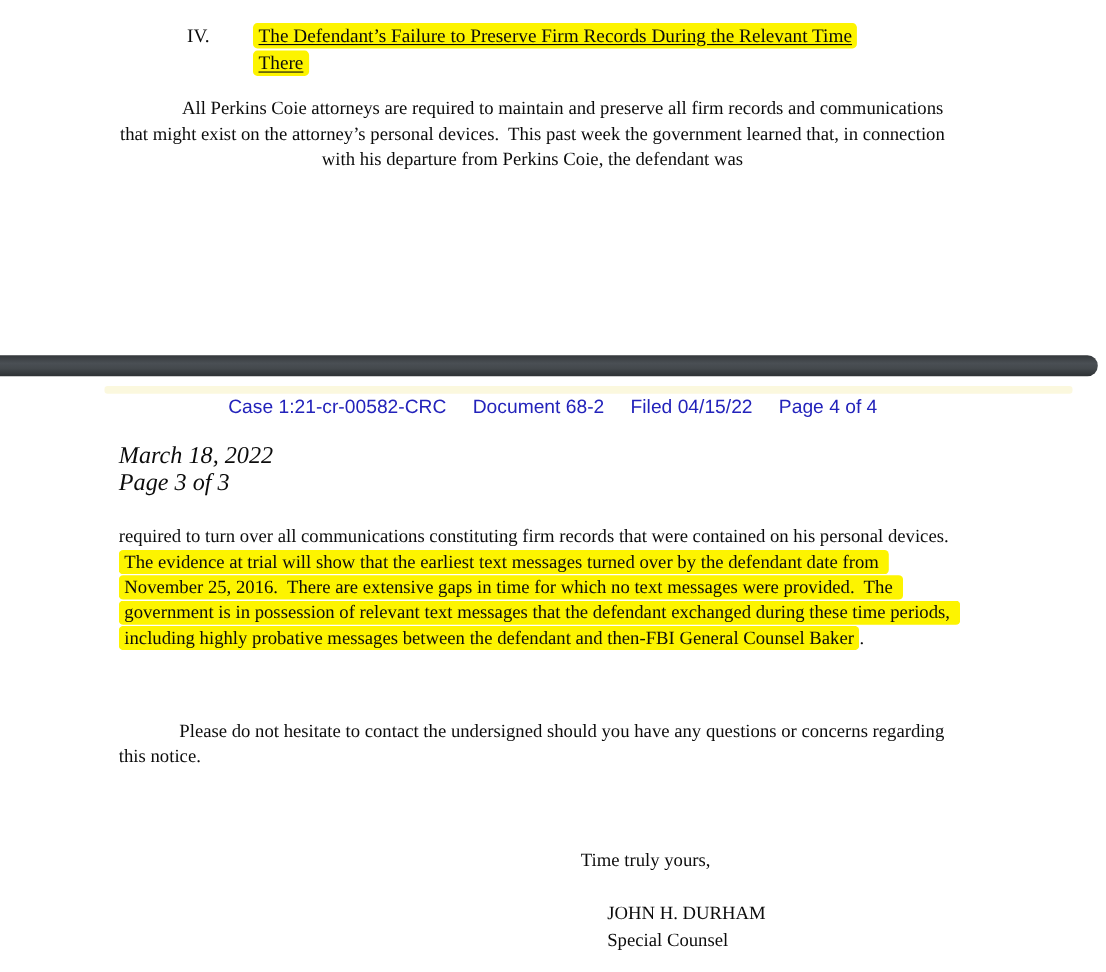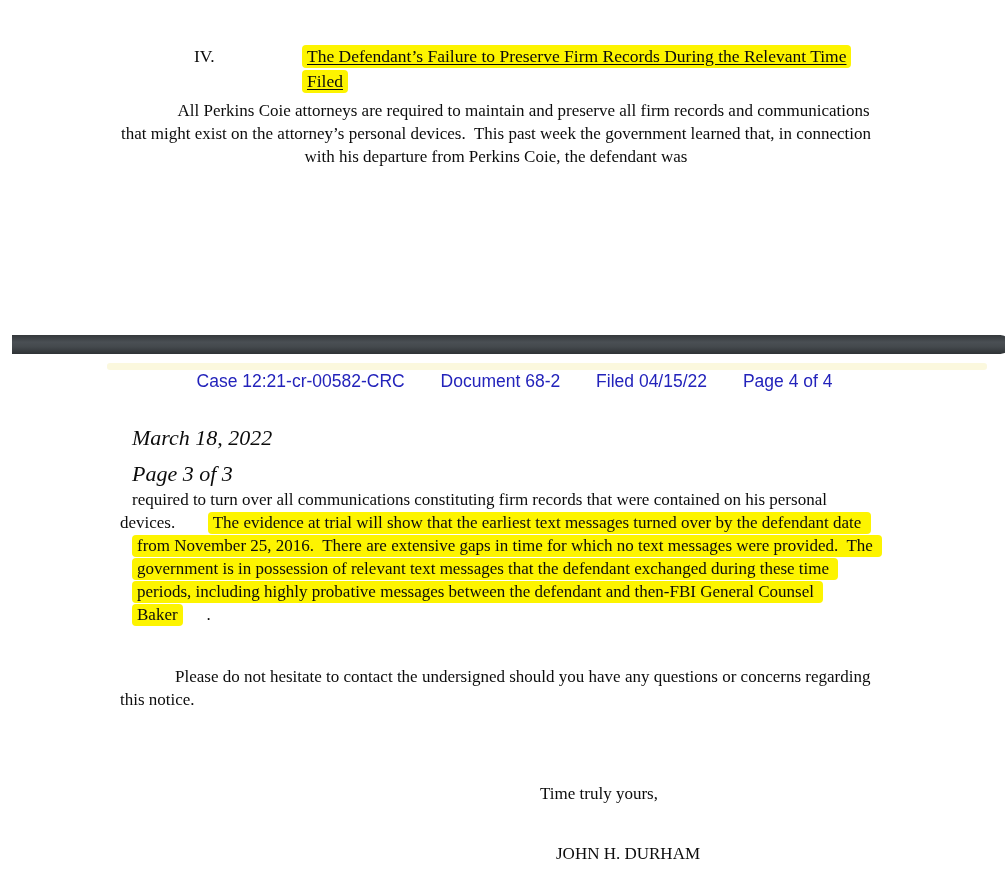--- a/index.html
+++ b/index.html
@@ -1,19 +1,19 @@
 <!DOCTYPE html>
 <html style="--highlight: #fdf400; --stamp_blue: #2323bb; --separator_dark: #3f4448;"><head>
 <meta charset="utf-8">
 <style>
   :root {
     --highlight: #fdf400;
     --stamp_blue: #2323bb;
   }
-  * { margin: 12px; padding: 0; box-sizing: border-box; }
+  * { margin: 0; padding: 0; box-sizing: border-box; }
   html, body {
     width: 1005px; height: 884px;
     background: #ffffff;
     overflow: hidden;
     font-family: "Liberation Serif", serif;
     color: #0c0c0c;
   }
   .abs { position: absolute; }
 
   
@@ -65,40 +65,40 @@
 
   
   .dateblock {
     top: 402px; left: 108px;
     font-size: 22px; font-style: italic; line-height: 23.5px;
   }
   .para2 { top: 476px; left: 108px; width: 757px; }
   .para3 { top: 653px; left: 108px; width: 752px; text-indent: 55px; }
 
   .valediction { top: 772px; left: 528px; font-size: 17px; }
-  .signer { top: 818px; left: 532px; font-size: 17px; line-height: 24.5px; }
+  .signer { top: 818px; left: 552px; font-size: 17px; line-height: 24.5px; }
 </style>
 </head>
 <body>
 
 <div class="abs heading">
   <span class="heading-marker">IV.</span>
   <span>
     <span><span class="hl u">The Defendant’s Failure to Preserve Firm Records During the Relevant Time</span></span><br>
-    <span><span class="hl u">Filed</span></span>
+    <span><span class="hl u">There</span></span>
   </span>
 </div>
 
 <p class="abs para para1">All Perkins Coie attorneys are required to maintain and preserve all firm records and communications that might exist on the attorney’s personal devices.  This past week the government learned that, in connection with his departure from Perkins Coie, the defendant was</p>
 
 <div class="abs separator"></div>
 <div class="abs ghost-band"></div>
 
 <div class="abs stamp">
-  <span>Case 12:21-cr-00582-CRC</span>
+  <span>Case 1:21-cr-00582-CRC</span>
   <span>Document 68-2</span>
   <span>Filed 04/15/22</span>
   <span>Page 4 of 4</span>
 </div>
 
 <div class="abs dateblock">
   <div>March 18, 2022</div>
   <div>Page 3 of 3</div>
 </div>
 

